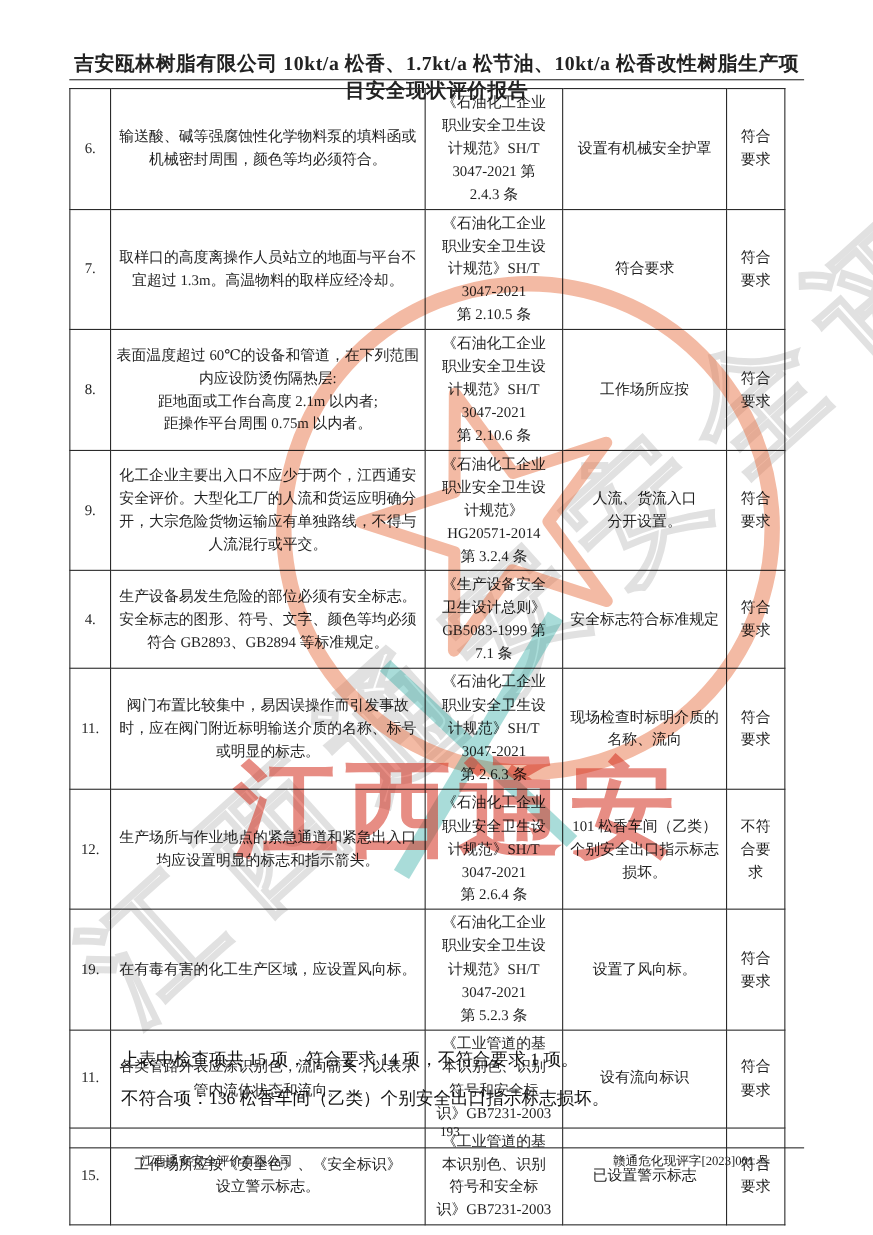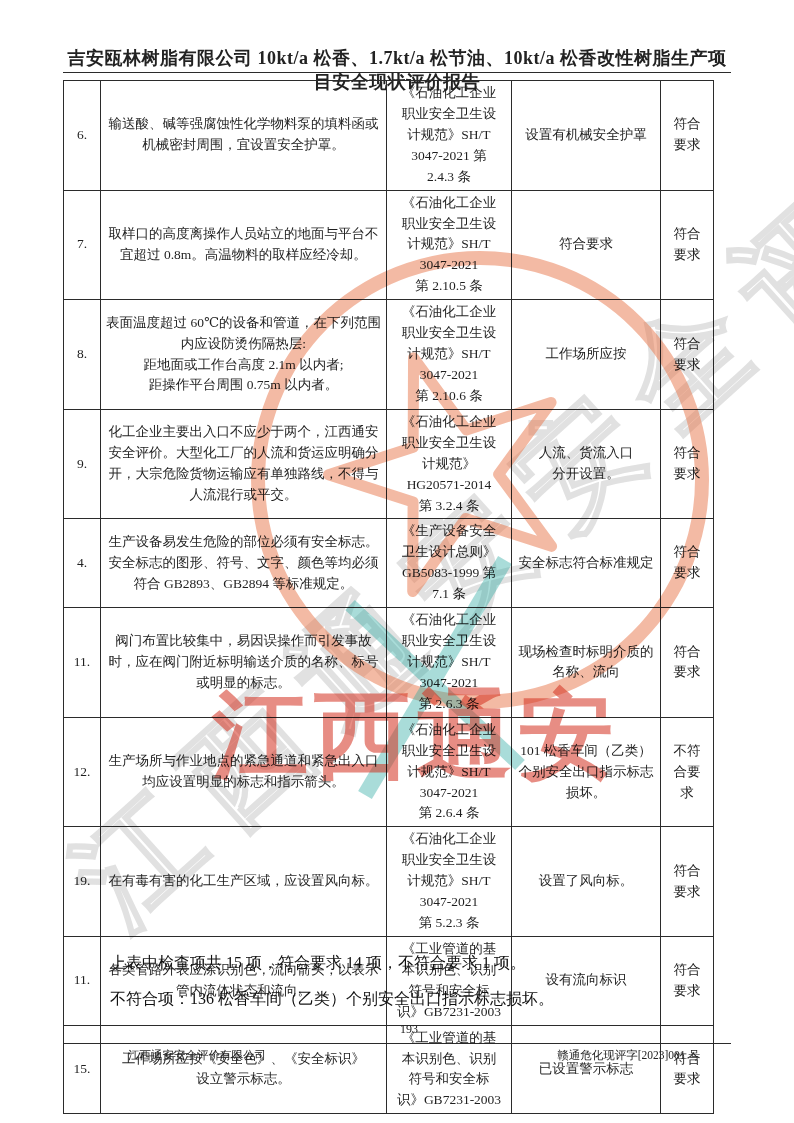--- a/index.html
+++ b/index.html
@@ -55,33 +55,33 @@
 </head>
 <body>
 
 <div class="doc-header">吉安瓯林树脂有限公司 10kt/a 松香、1.7kt/a 松节油、10kt/a 松香改性树脂生产项目安全现状评价报告</div>
 <div class="header-rule"></div>
 
 <table class="check">
   <tbody>
     <tr style="height:90px;">
       <td class="col-no">6.</td>
-      <td class="col-desc">输送酸、碱等强腐蚀性化学物料泵的填料函或机械密封周围，宜设置安全护罩。</td>
+      <td class="col-desc">输送酸、碱等强腐蚀性化学物料泵的填料函或机械密封周围，颜色等均必须符合。</td>
       <td class="col-basis">《石油化工企业
 职业安全卫生设
 计规范》SH/T
 3047-2021 第
 2.4.3 条</td>
       <td class="col-find">设置有机械安全护罩</td>
       <td class="col-concl">符合
 要求</td>
     </tr>
     <tr style="height:92px;">
       <td class="col-no">7.</td>
-      <td class="col-desc">取样口的高度离操作人员站立的地面与平台不宜超过 0.8m。高温物料的取样应经冷却。</td>
+      <td class="col-desc">取样口的高度离操作人员站立的地面与平台不宜超过 1.3m。高温物料的取样应经冷却。</td>
       <td class="col-basis">《石油化工企业
 职业安全卫生设
 计规范》SH/T
 3047-2021
 第 2.10.5 条</td>
       <td class="col-find">符合要求</td>
       <td class="col-concl">符合
 要求</td>
     </tr>
     <tr style="height:90px;">

